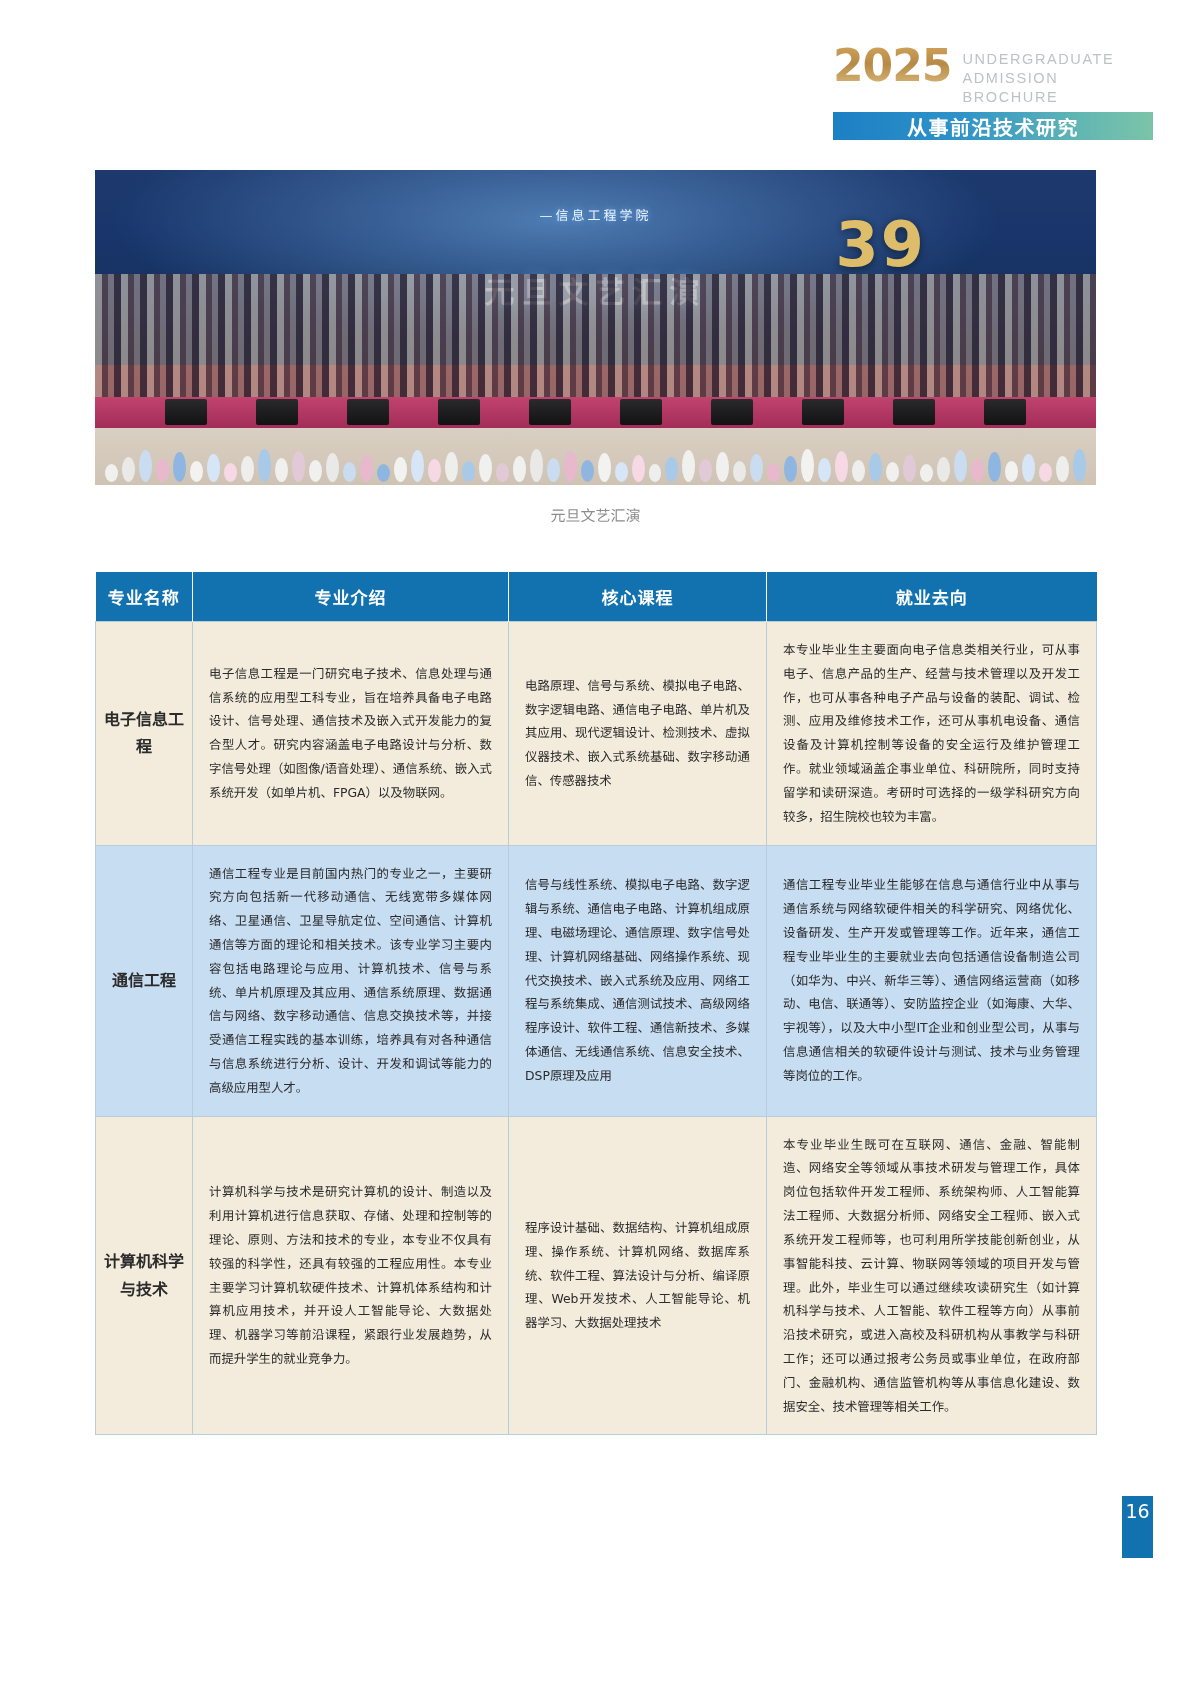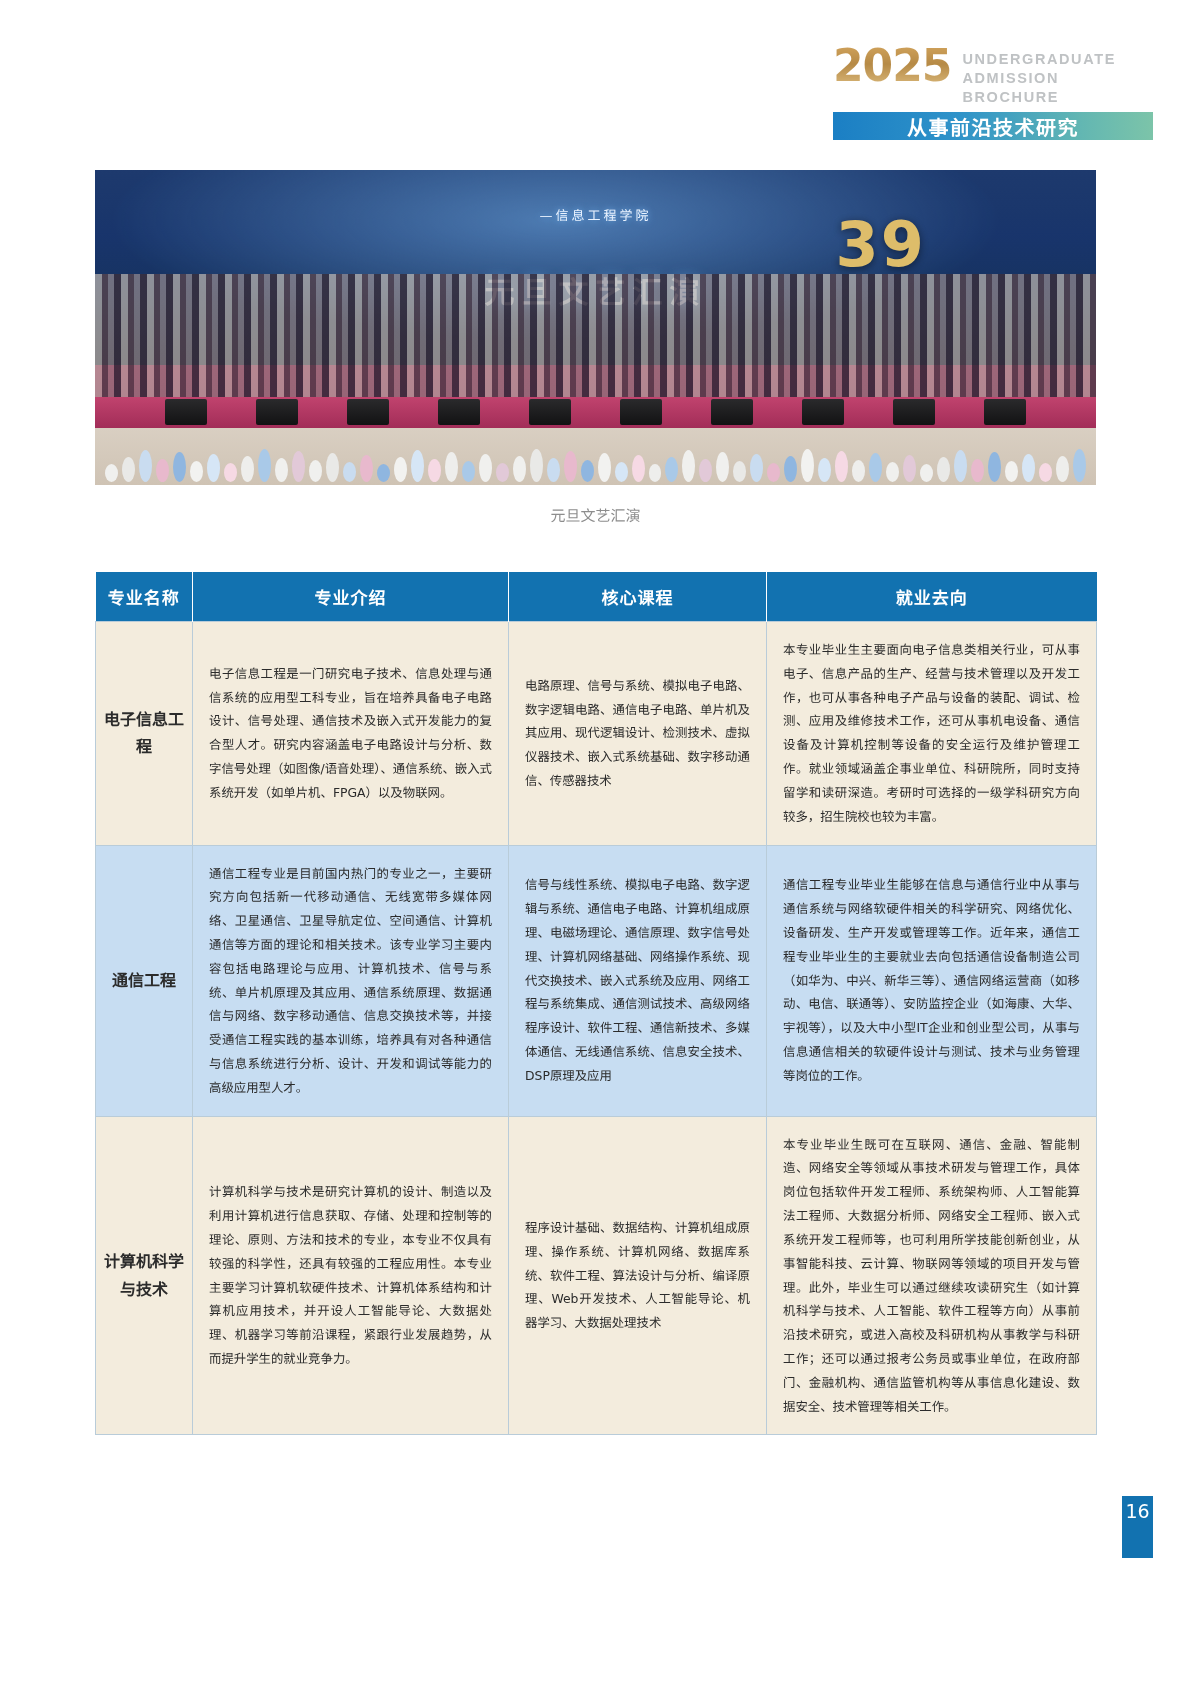--- a/index.html
+++ b/index.html
@@ -37,21 +37,20 @@
     letter-spacing: -1px;
     background: linear-gradient(180deg, #cfa15a 0%, #b68a46 45%, #d8b678 100%);
     -webkit-background-clip: text;
     background-clip: text;
     color: transparent;
     font-family: "DejaVu Sans", sans-serif;
   }
   .brand-en {
     text-align: left;
     padding-top: 4px;
-    font-weight: bold;
   }
   .brand-en div {
     color: #bfc2c4;
     font-size: 14.5px;
     letter-spacing: 1.6px;
     line-height: 1.32;
     font-family: "Liberation Sans", sans-serif;
   }
   .brand-banner {
     margin-top: 5px;
@@ -75,21 +74,21 @@
     left: 95px;
     top: 170px;
     width: 1001px;
     height: 315px;
   }
   .photo {
     width: 100%;
     height: 100%;
     position: relative;
     overflow: hidden;
-    background: #be185d;
+    background: #b91c1c;
   }
   .ph-backdrop {
     position: absolute;
     left: 0; top: 0; right: 0;
     height: 62%;
     background:
       radial-gradient(ellipse at 46% 26%, rgba(120,180,235,0.55) 0%, rgba(25,50,110,0.05) 58%),
       linear-gradient(180deg, #1d3a6e 0%, #18356b 34%, #16335f 65%, #11223f 100%);
   }
   .ph-wallL, .ph-wallR {

